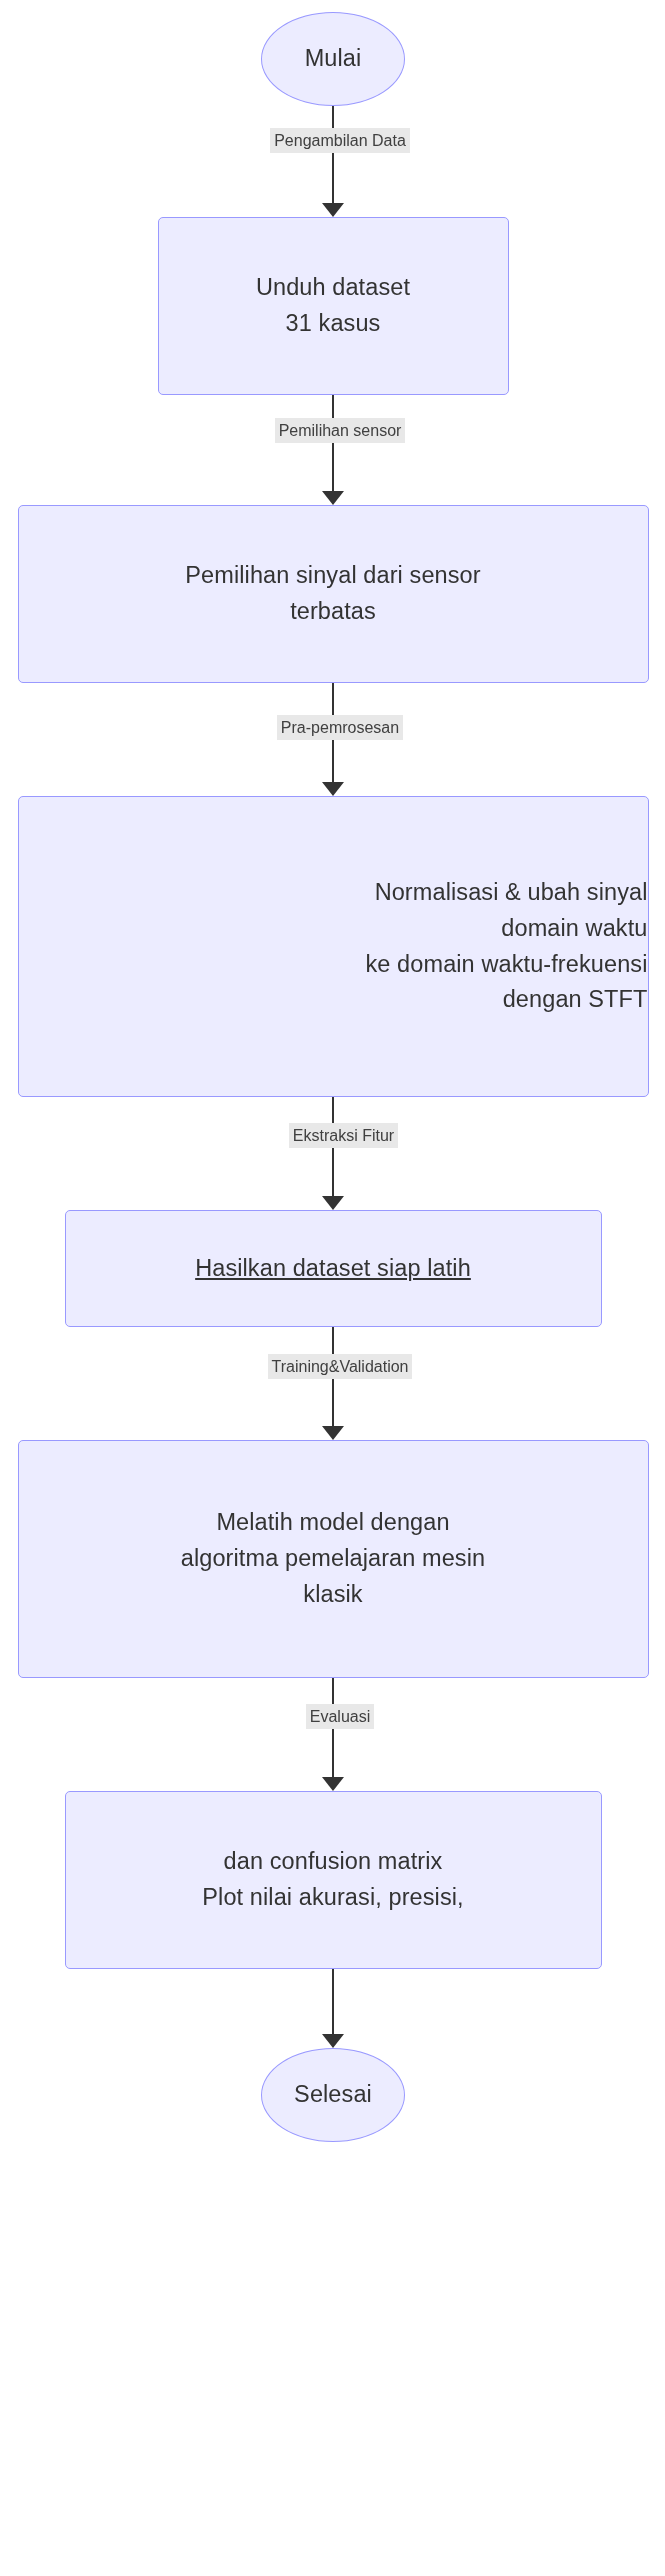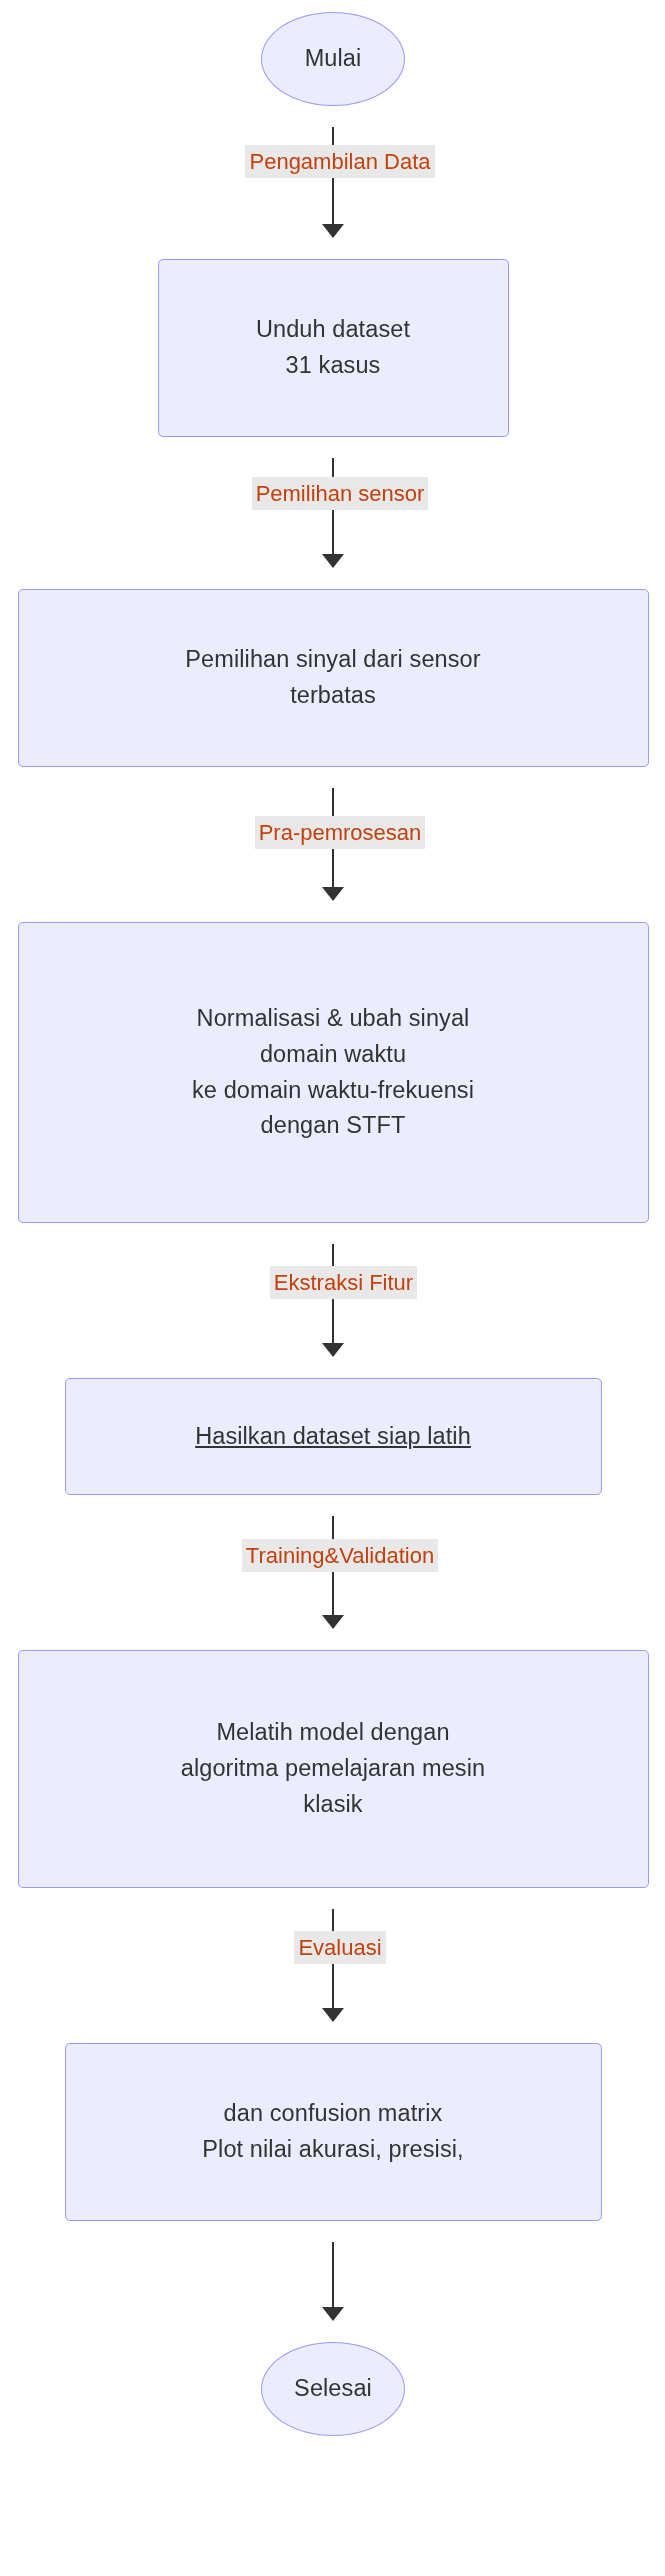--- a/index.html
+++ b/index.html
@@ -15,21 +15,20 @@
     overflow: hidden;
   }
   #flowchart {
     width: 666px;
     height: 2576px;
     display: flex;
     flex-direction: column;
     align-items: center;
     box-sizing: border-box;
     padding-top: 12px;
-    gap: 21px;
   }
 
   
   .node {
     background: #ececff;
     border: 1.3px solid #9999ff;
     color: #333333;
     display: flex;
     flex-direction: column;
     align-items: center;
@@ -46,21 +45,21 @@
     border-radius: 50%;
     width: 144px;
     height: 94px;
   }
 
   .process { border-radius: 5px; }
 
   
   .box-download   { width: 351px; height: 178px; }
   .box-sensor     { width: 631px; height: 178px; }
-  .box-stft       { width: 631px; height: 301px; }
+  .box-stft       { width: 631px; height: 301px; align-items: flex-end; }
   .box-ready      { width: 537px; height: 117px; text-decoration: underline; }
   .box-train      { width: 631px; height: 238px; }
   .box-plot       { width: 537px; height: 178px; }
 
   
   .edge {
     position: relative;
     width: 100%;
     display: flex;
     flex-direction: column;
@@ -84,22 +83,22 @@
     width: 0;
     height: 0;
     border-left: 11.4px solid transparent;
     border-right: 11.4px solid transparent;
     border-top: 14px solid #333333;
   }
   .edge-label {
     position: relative;
     z-index: 2;
     background: #e8e8e8;
-    color: #c2410c;
-    font-size: 22px;
+    color: #404040;
+    font-size: 16px;
     line-height: 1.35;
     padding: 2px 4px;
     white-space: nowrap;
     margin-left: 14px;
   }
   
   .edge.e1 { height: 111px; }
   .edge.e1 .edge-label { margin-bottom: 42px; }
   .edge.e2 { height: 110px; }
   .edge.e2 .edge-label { margin-bottom: 39px; }

